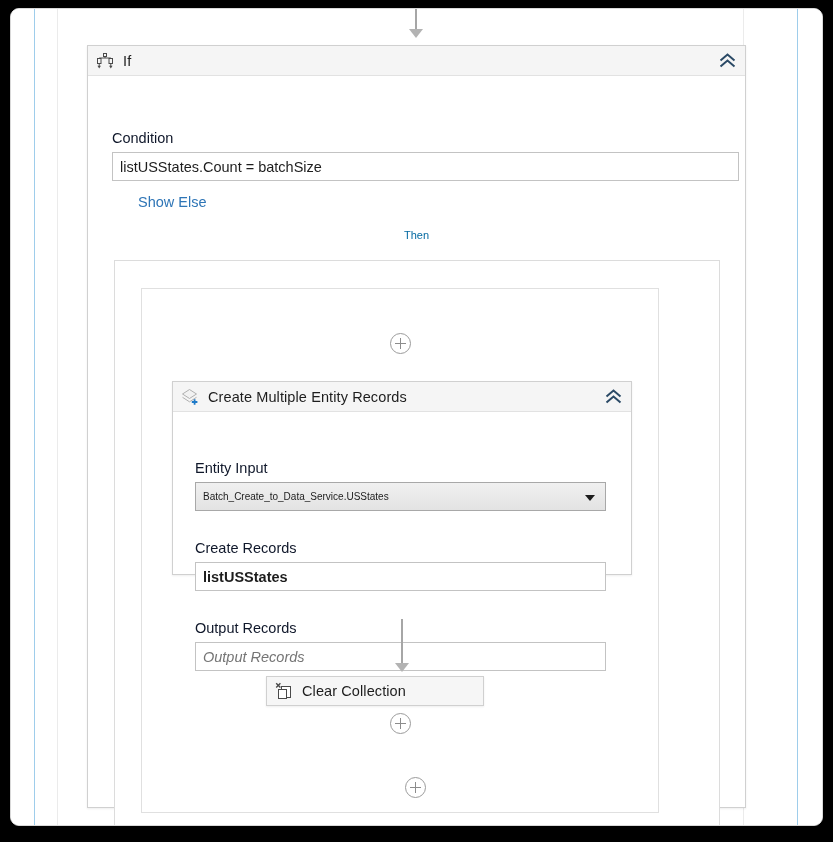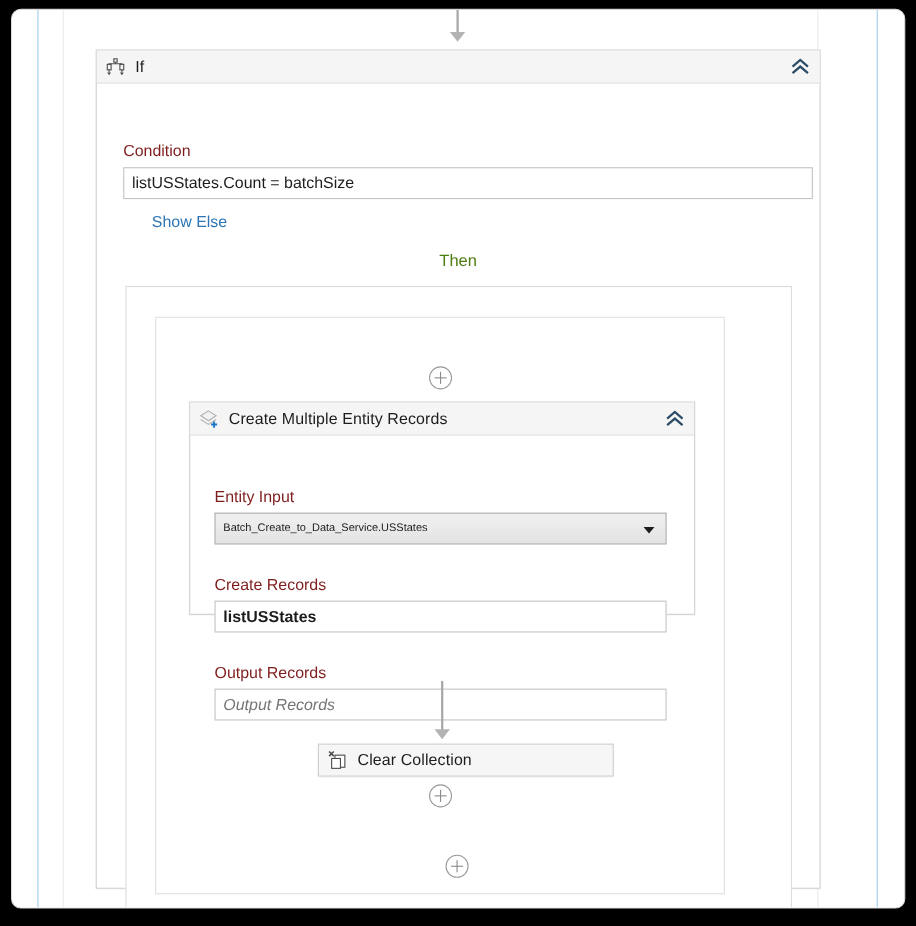--- a/index.html
+++ b/index.html
@@ -127,21 +127,21 @@
     cursor: pointer;
   }
   .chevron-collapse svg { display: block; }
 
   .activity-body { position: relative; }
 
   
   .field-label {
     position: absolute;
     font-size: 14.5px;
-    color: #7f1d1d;
+    color: #0f172a;
     white-space: nowrap;
   }
   .text-field {
     position: absolute;
     box-sizing: border-box;
     border: 1px solid #c3c3c3;
     background: #ffffff;
     font-family: "Liberation Sans", sans-serif;
     font-size: 14.5px;
     color: #1d1d1d;
@@ -178,22 +178,22 @@
 
   .link-text {
     position: absolute;
     font-size: 14.5px;
     color: #2e75b6;
     cursor: pointer;
     white-space: nowrap;
   }
   .center-label {
     position: absolute;
-    font-size: 15px;
-    color: #4d7c0f;
+    font-size: 11px;
+    color: #0369a1;
     text-align: center;
     white-space: nowrap;
   }
 
   
   .branch-area {
     position: absolute;
     box-sizing: border-box;
     border: 1px solid #dcdcdc;
     background: #ffffff;
@@ -274,21 +274,21 @@
 
           <div class="center-label" style="left:0px; top:153px; width:657px;">Then</div>
 
           <div class="branch-area" style="left:26px; top:184px; width:606px; height:577px;">
 
             <div class="seq-inner" style="left:26px; top:27px; width:518px; height:525px;">
 
 
               <div class="plus-icon" style="left:248px; top:44px;"></div>
 
-              <div class="activity" style="left:30px; top:76px; width:460px; height:194px;">
+              <div class="activity" style="left:30px; top:92px; width:460px; height:194px;">
 
                 <div class="activity-header">
                   <span class="icon-box">
                     <svg width="18" height="18" viewBox="0 0 18 18">
                       <path d="M8.5 1.5 L15.5 6 L8.5 10.5 L1.5 6 Z" fill="#f2f2f2" stroke="#b0b0b0" stroke-width="1"></path>
                       <path d="M1.5 9.3 L8.5 13.8 L15.5 9.3" fill="none" stroke="#b0b0b0" stroke-width="1"></path>
                       <path d="M10.8 14 H16.4 M13.6 11.2 V16.8" stroke="#1e7ac8" stroke-width="1.8"></path>
                     </svg>
                   </span>
                   <span class="activity-title">Create Multiple Entity Records</span>
@@ -315,21 +315,21 @@
 
                   <div class="field-label" style="left:22px; top:208px;">Output Records</div>
 
                   <input class="text-field placeholder" style="left: 22px; top: 230px; width: 411px;" placeholder="Output Records">
                 </div>
               </div>
 
               <div class="flow-arrow" style="left:259px; top:330px; height:46px;"></div>
               <div class="flow-arrowhead" style="left:253px; top:374px;"></div>
 
-              <div class="simple-activity" style="left:124px; top:387px; width:269px;margin-left:23px;">
+              <div class="simple-activity" style="left:124px; top:387px; width:218px;">
                 <span class="icon-box">
                   <svg width="18" height="18" viewBox="0 0 18 18">
                     <rect x="6.5" y="4.5" width="9" height="11" fill="#ffffff" stroke="#4a4a4a" stroke-width="1"></rect>
                     <rect x="3.5" y="7.5" width="8" height="9" fill="#ffffff" stroke="#4a4a4a" stroke-width="1"></rect>
                     <path d="M1.2 1.2 L5.4 5.4 M5.4 1.2 L1.2 5.4" stroke="#4a4a4a" stroke-width="1.4"></path>
                   </svg>
                 </span>
                 <span class="activity-title">Clear Collection</span>
               </div>
 

